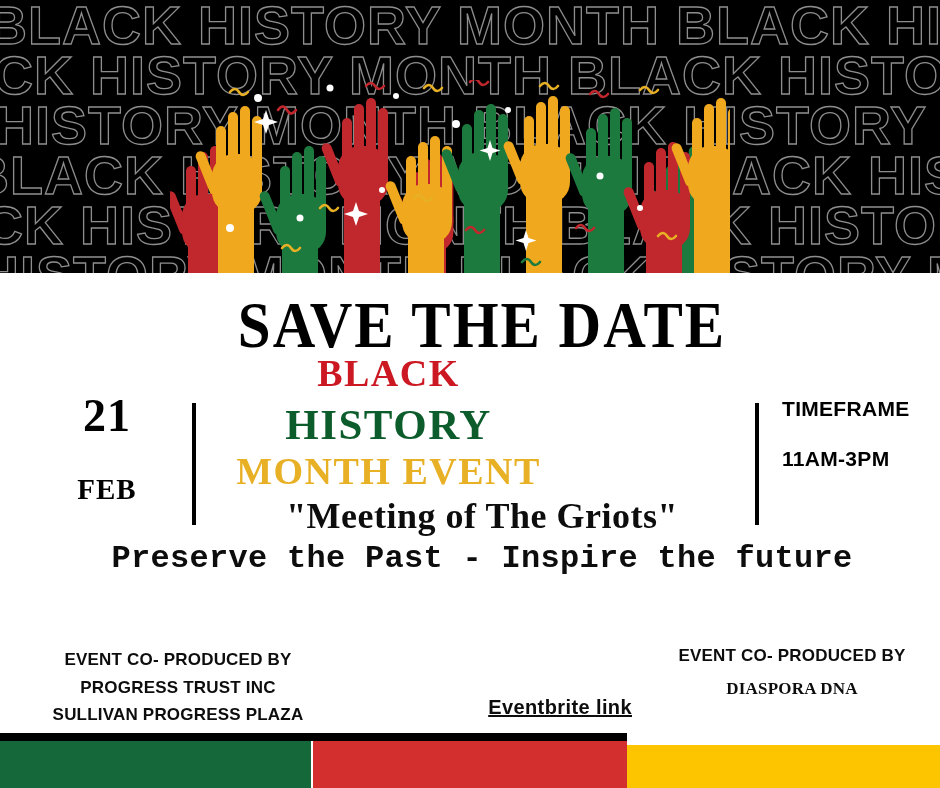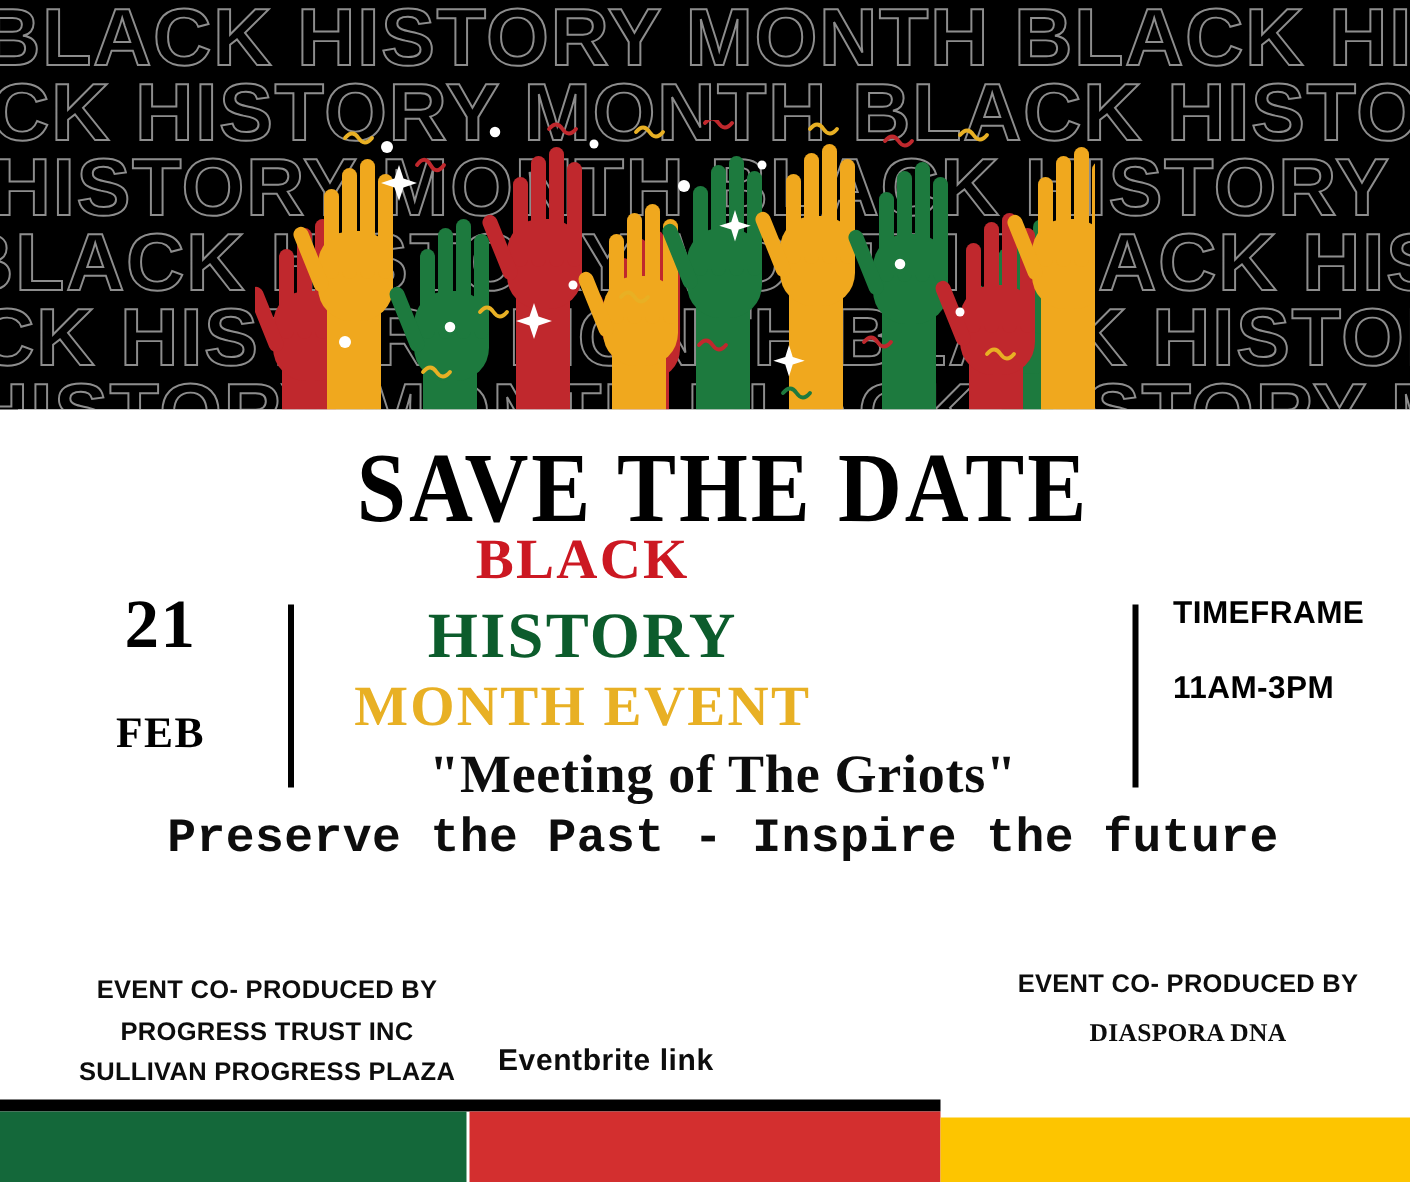--- a/index.html
+++ b/index.html
@@ -196,27 +196,28 @@
     font-size: 17px;
     letter-spacing: 0.2px;
     color: #0d0d0d;
     line-height: 1.62;
   }
   #eventbrite-link {
     position: absolute;
     left: 320px;
     top: 424px;
     width: 300px;
-    text-align: left;
+    text-align: right;
     font-family: "Liberation Sans", sans-serif;
     font-weight: 700;
     font-size: 20px;
     letter-spacing: 0.4px;
     color: #0d0d0d;
     line-height: 1;
+    text-decoration: underline;
   }
   #credits-right {
     position: absolute;
     left: 630px;
     top: 374px;
     width: 300px;
     text-align: center;
     font-family: "Liberation Sans", sans-serif;
     font-weight: 700;
     font-size: 17px;

